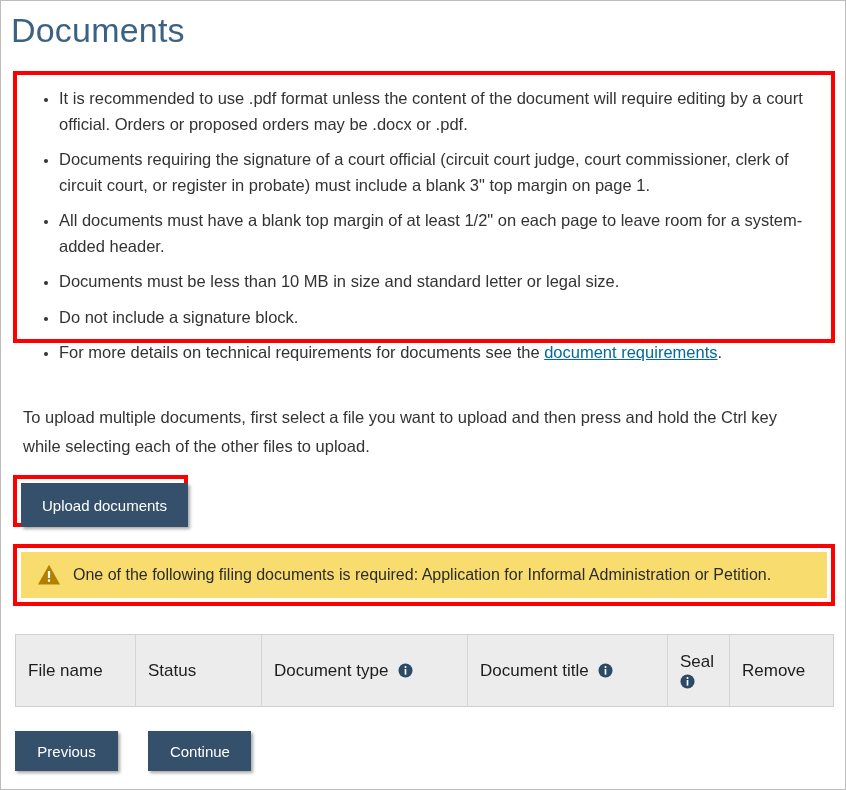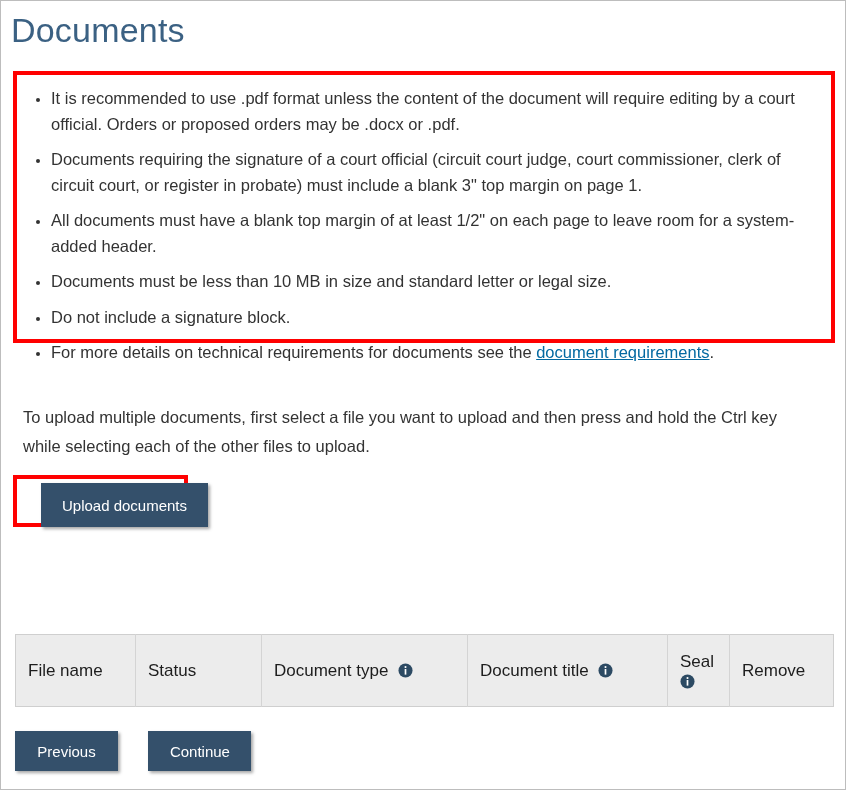--- a/index.html
+++ b/index.html
@@ -42,20 +42,21 @@
   }
 
   
   .req-block {
     position: absolute;
     left: 12px;
     top: 70px;
     width: 822px;
     height: 272px;
     background: #ffffff;
+    padding-left: 8px;
   }
   .req-list {
     margin: 0;
     padding: 11px 12px 0 34px;
     list-style: disc;
   }
   .req-list li {
     font-size: 16.5px;
     line-height: 25.5px;
     color: #333333;
@@ -102,21 +103,20 @@
     box-shadow: 2px 2px 3px rgba(0,0,0,0.35);
     cursor: pointer;
     box-sizing: border-box;
   }
   .upload-btn {
     position: absolute;
     left: 4px;
     top: 4px;
     width: 167px;
     height: 44px;
-    margin-left: 20px;
   }
 
   
   .warn-wrap {
     position: absolute;
     left: 12px;
     top: 543px;
     width: 822px;
     height: 62px;
   }
@@ -218,20 +218,30 @@
       <li><span>For more details on technical requirements for documents see the </span><a href="#">document requirements</a><span>.</span></li>
     </ul>
   </div>
 
   <p class="instruction">To upload multiple documents, first select a file you want to upload and then press and hold the Ctrl key while selecting each of the other files to upload.</p>
 
   <div class="upload-wrap hl">
     <button class="btn upload-btn">Upload documents</button>
   </div>
 
+  <div class="warn-wrap hl">
+    <div class="warn-box">
+      <svg class="warn-icon" viewBox="0 0 24 24">
+        <path d="M12 1.8 L23 21.5 L1 21.5 Z" fill="#b28000"></path>
+        <rect x="10.9" y="8" width="2.2" height="7" fill="#ffffff"></rect>
+        <rect x="10.9" y="16.4" width="2.2" height="2.3" fill="#ffffff"></rect>
+      </svg>
+      <span class="warn-text">One of the following filing documents is required: Application for Informal Administration or Petition.</span>
+    </div>
+  </div>
 
   <table class="doc-table">
     <thead>
       <tr>
         <th class="col-filename">
           <span>File name</span>
         </th>
         <th class="col-status">
           <span>Status</span>
         </th>

